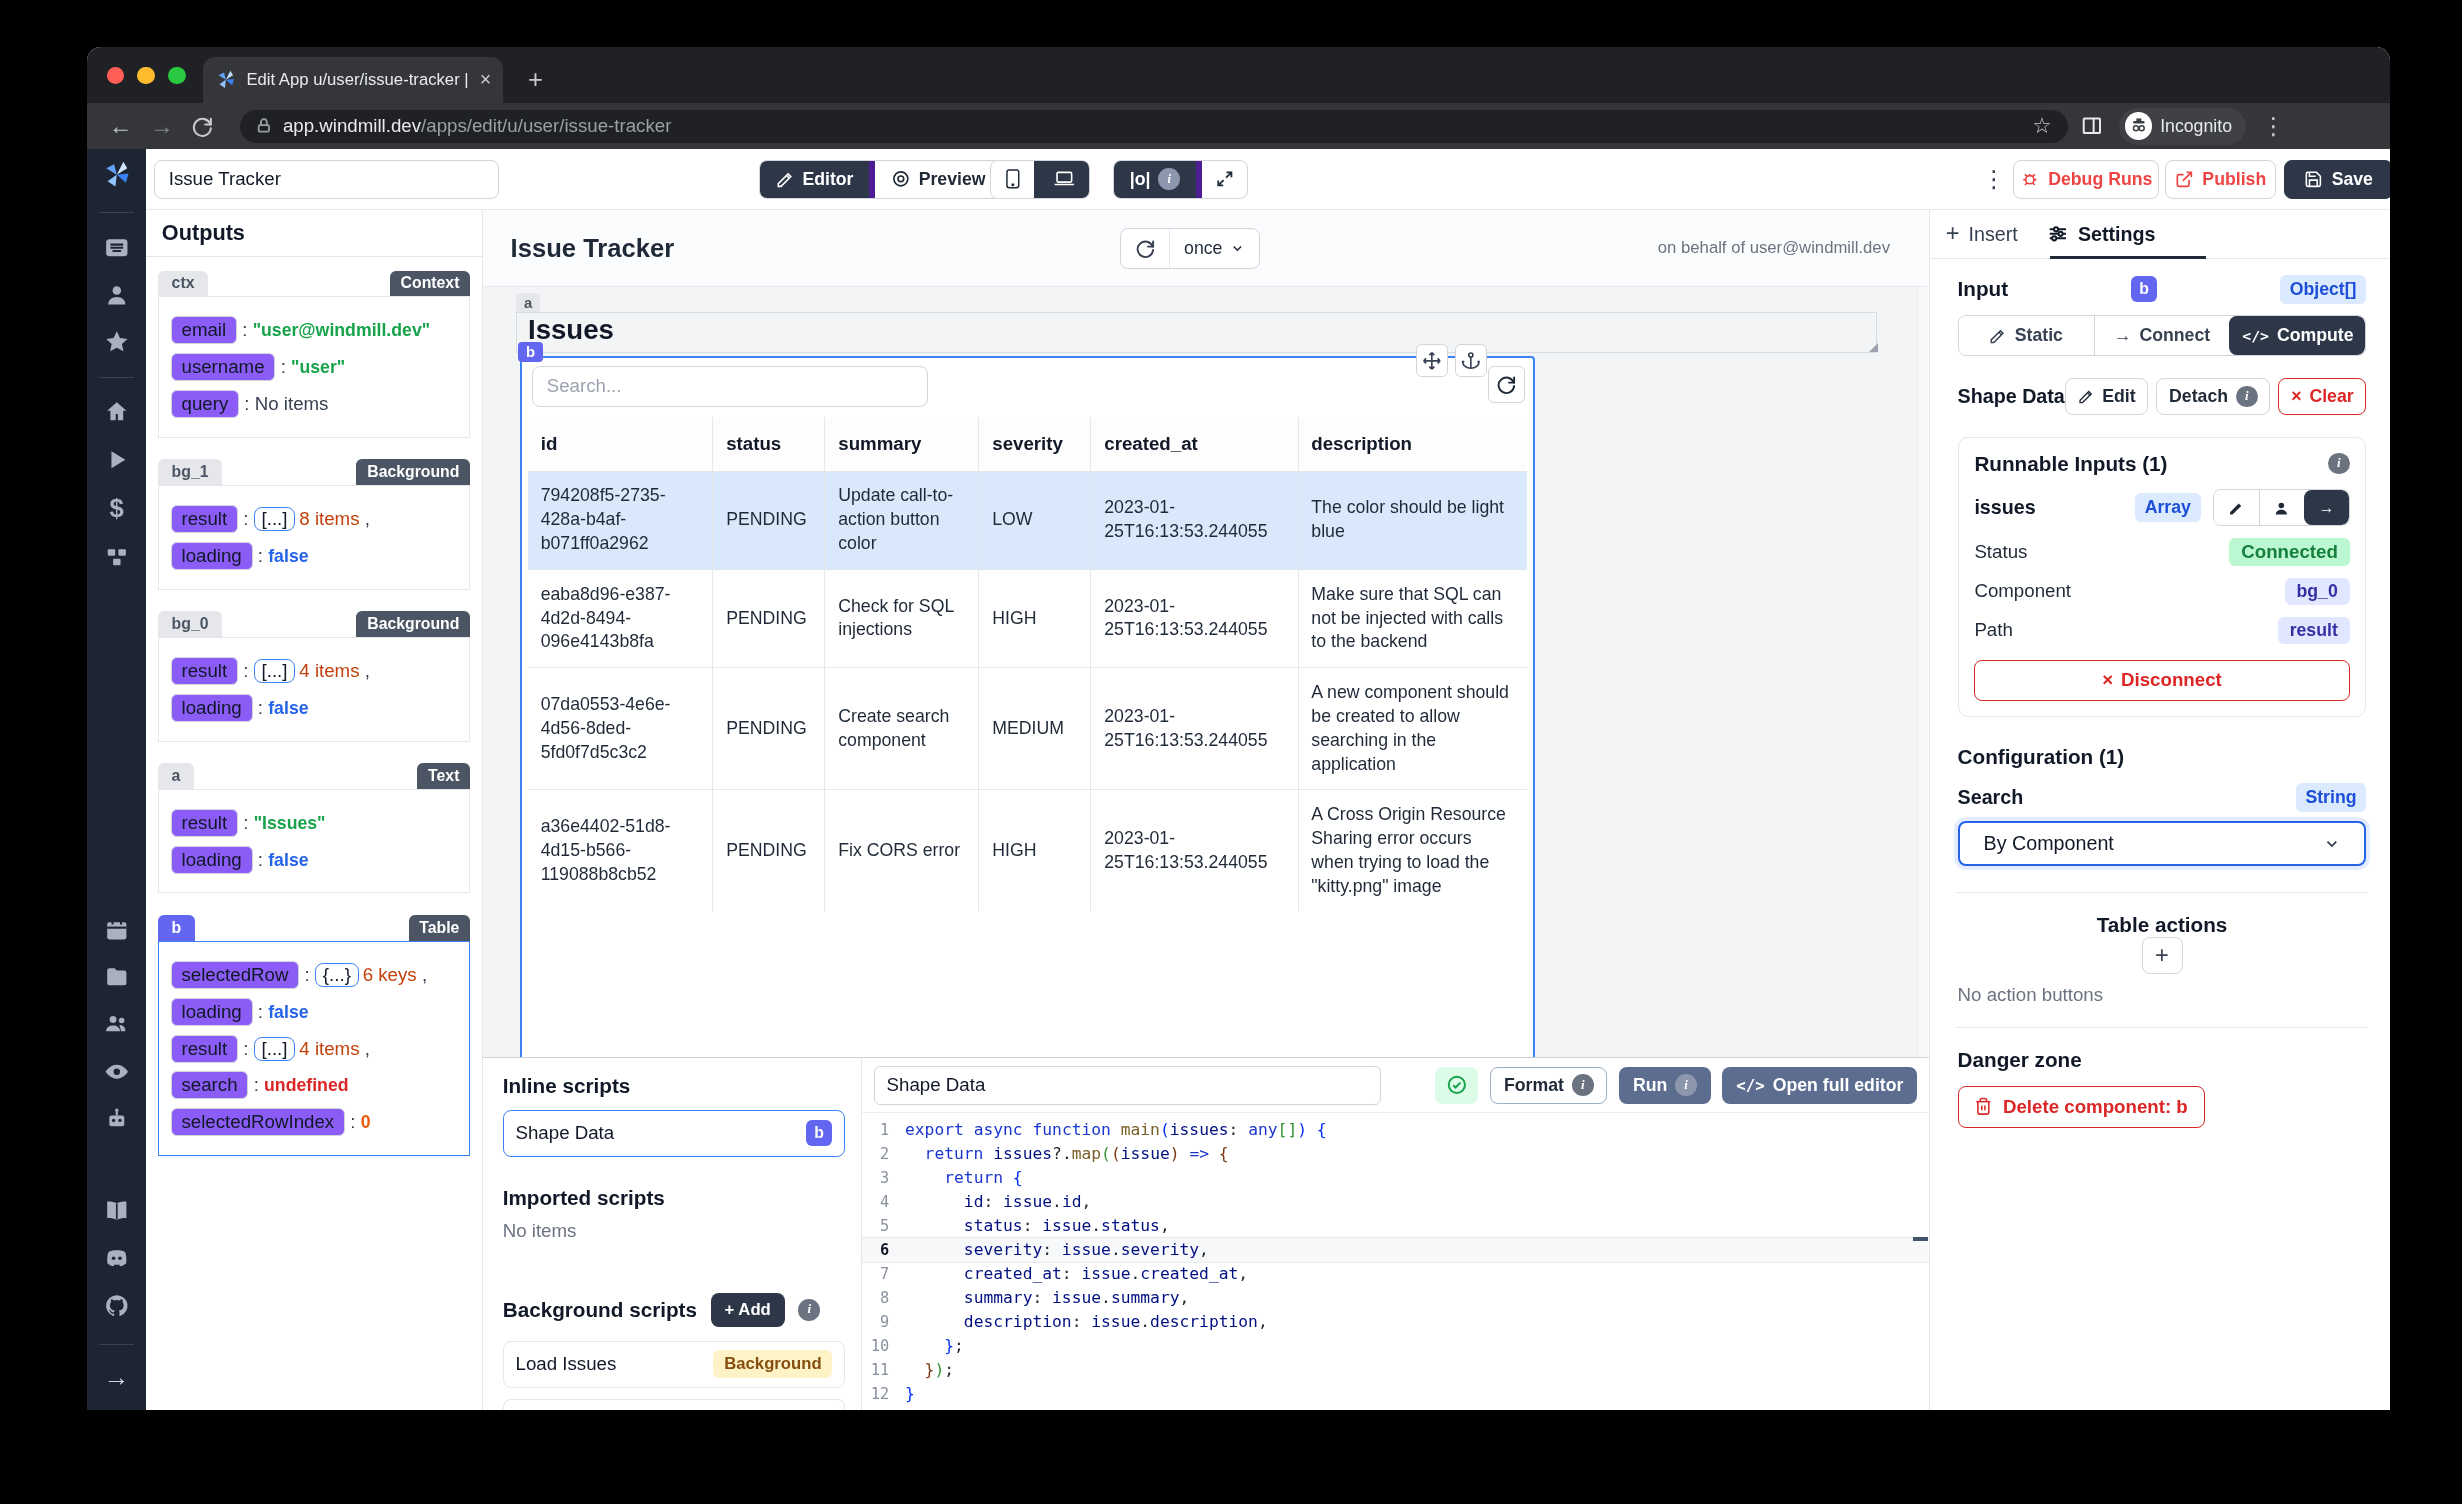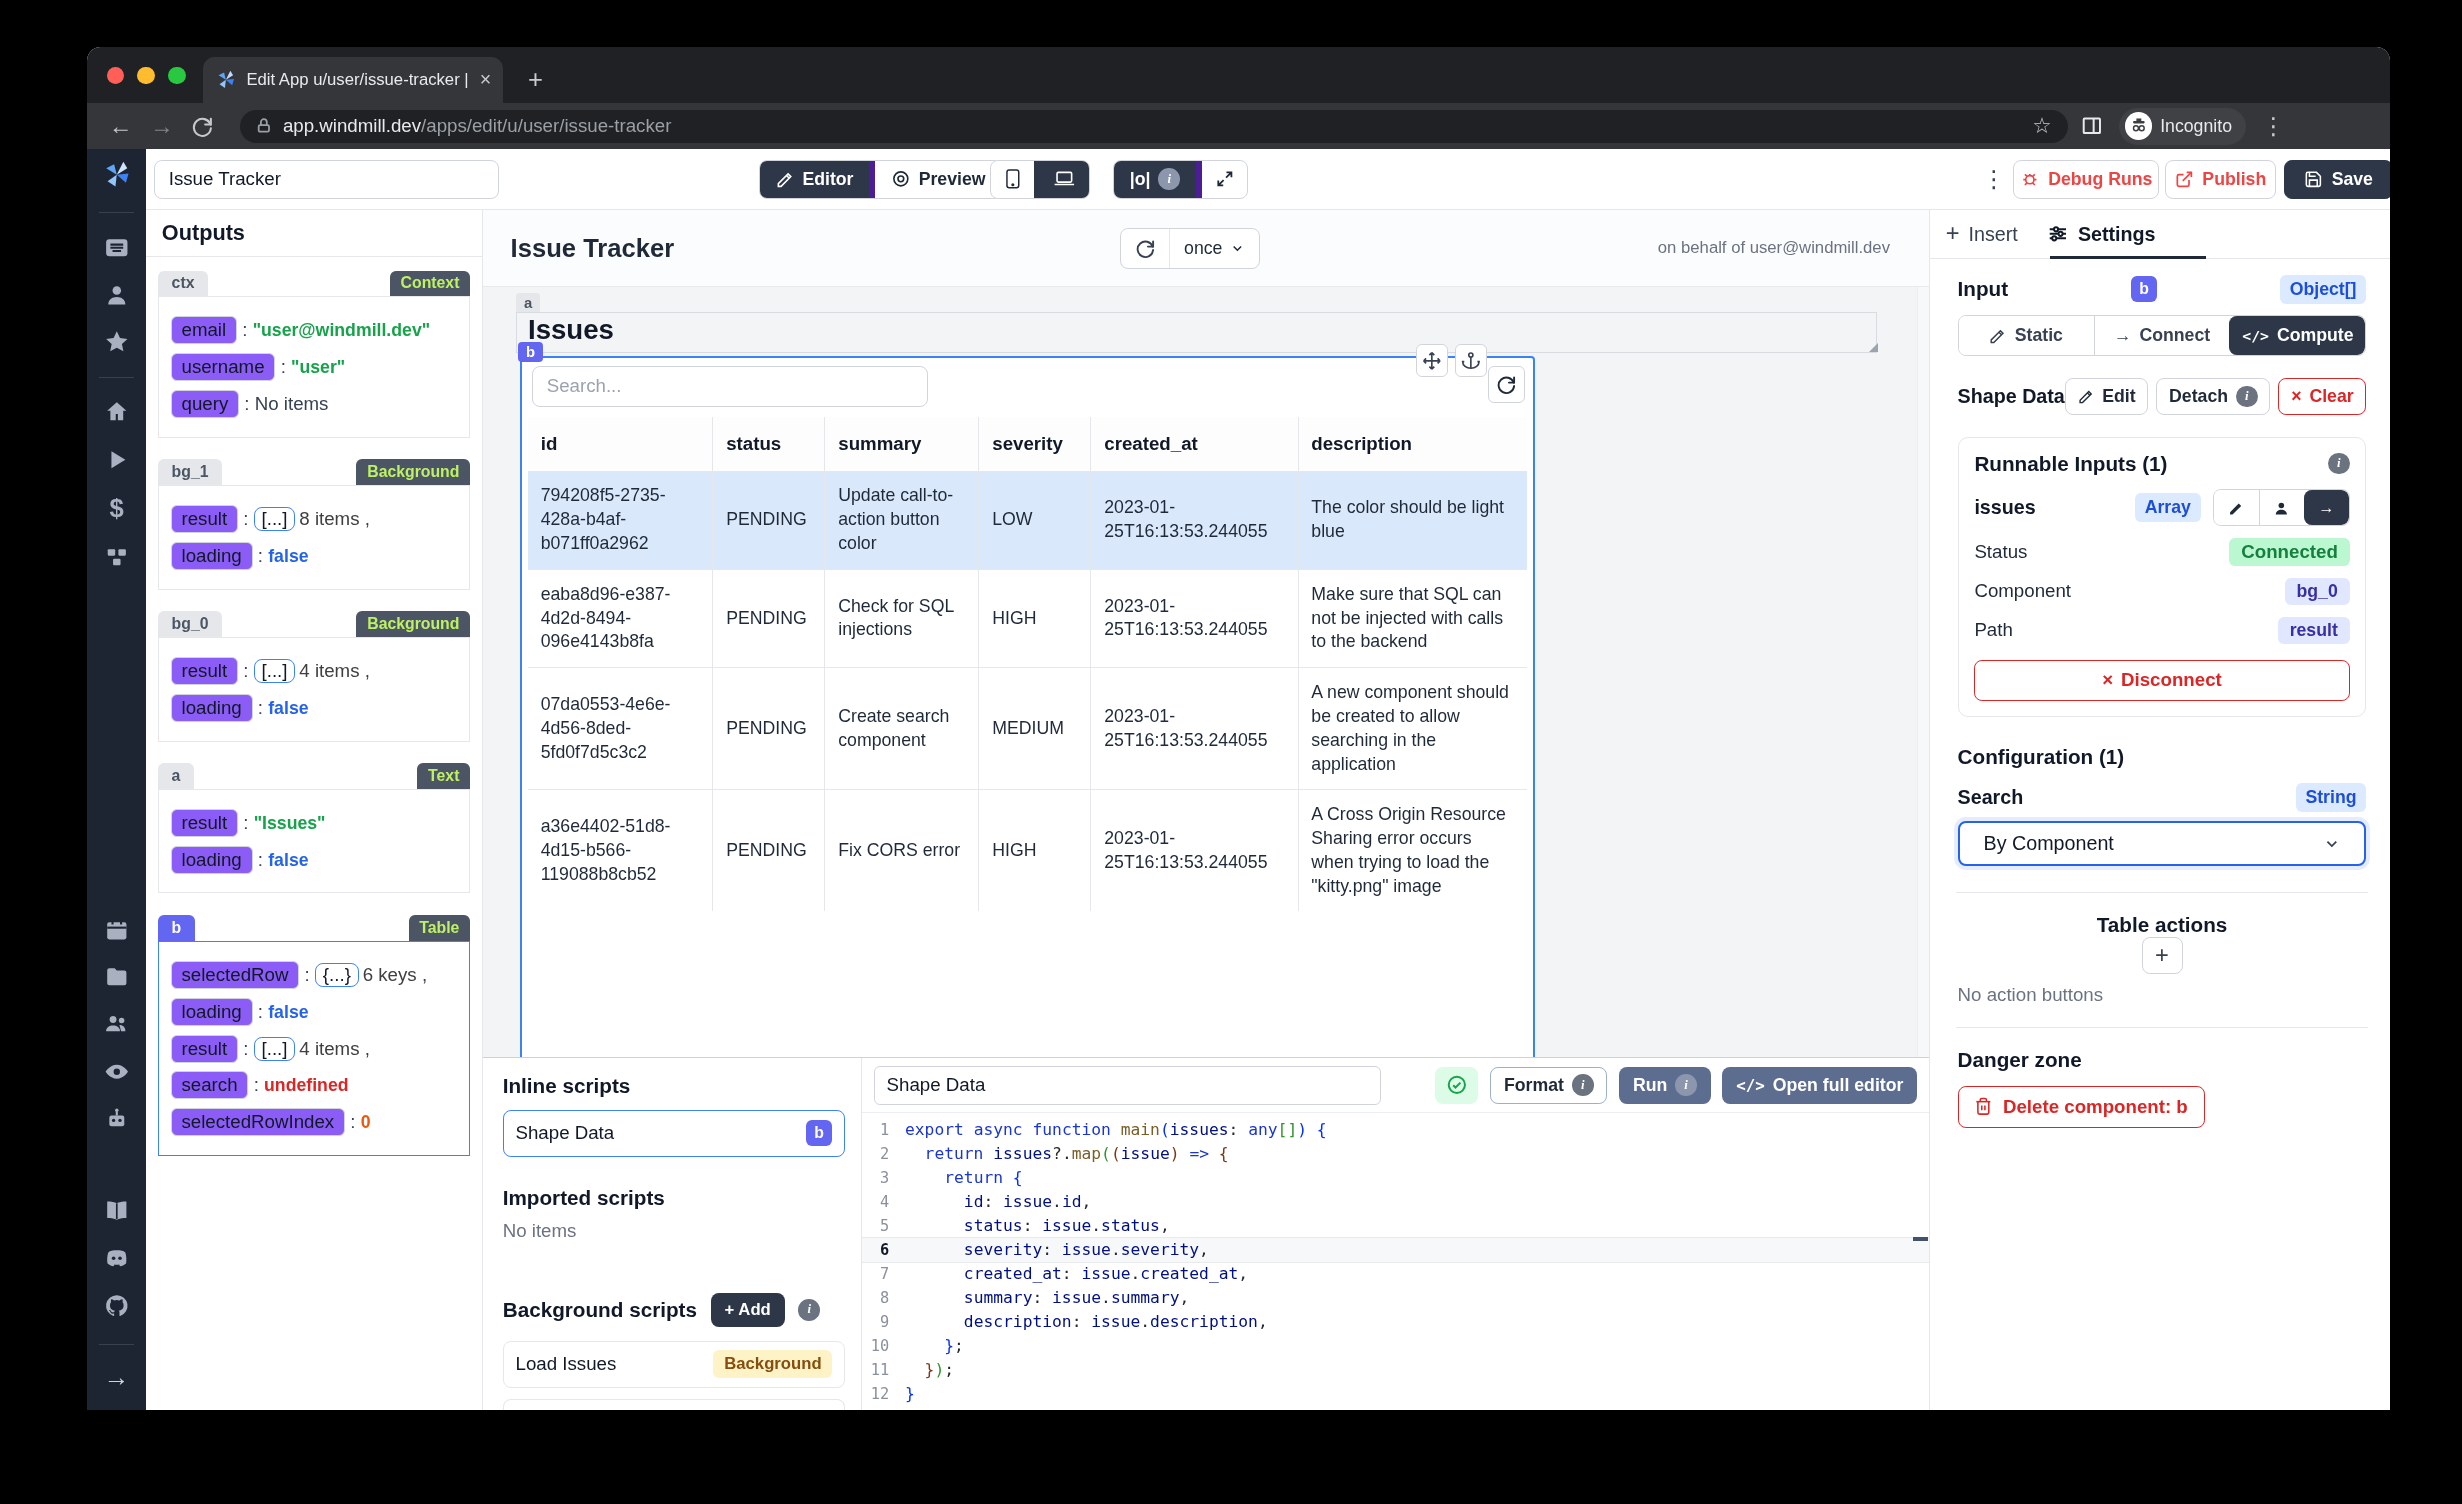--- a/index.html
+++ b/index.html
@@ -46,31 +46,31 @@
 
   
   .outputs { position:absolute; left:59px; top:61px; width:337px; bottom:0; background:#fff; border-right:1px solid #e5e7eb; padding:9.9px 0 0 0; overflow:hidden; }
   .outputs h2 { font-size:21.7px; font-weight:800; color:#111827; padding:0 15.8px 9.9px 15.8px; }
   .out-div { height:1px; background:#e5e7eb; }
   .ocards { padding:13.8px 11.8px; }
   .ocard { margin-bottom:21.7px; }
   .ocard-top { display:flex; justify-content:space-between; align-items:flex-end; }
   .otab { background:#e5e7eb; color:#4b5563; font-size:15.8px; font-weight:700; padding:3.9px 13.8px; border-radius:5.9px 5.9px 0 0; }
   .otab.purple { background:#6366f1; color:#fff; }
-  .obadge { background:#4b5563; color:#bef264; font-size:15.8px; font-weight:700; padding:3.9px 10.8px; border-radius:5.9px 5.9px 0 0; }
+  .obadge { background:#4b5563; color:#ffffff; font-size:15.8px; font-weight:700; padding:3.9px 10.8px; border-radius:5.9px 5.9px 0 0; }
   .ocard-body { border:1px solid #e5e7eb; background:#fff; padding:9.9px 11.8px; }
   .ocard.sel .ocard-body { border:1.5px solid #3b82f6; }
   .orow { margin:8.9px 0; font-size:18.7px; color:#374151; white-space:nowrap; }
   .okey { display:inline-block; border:1px solid #d1d5db; border-radius:6px; padding:2px 9.9px; color:#111827; background:#8b5cf6; }
   .obracket { display:inline-block; border:1.5px solid #3b82f6; border-radius:7.9px; padding:0px 6.9px; color:#111827; margin-right:3.9px; }
   .oval.green { color:#16a34a; font-weight:700; font-size:17.7px; }
   .oval.blue { color:#2563eb; font-weight:700; font-size:17.7px; }
   .oval.red { color:#dc2626; font-weight:700; font-size:17.7px; }
   .oval.orange { color:#ea580c; font-weight:700; font-size:17.7px; }
-  .oval.muted { color:#404040;text-align:right; }
+  .oval.muted { color:#c2410c;text-align:right; }
   .oval.plain { color:#374151; }
 
   
   .canvas { position:absolute; left:396px; right:461px; top:61px; bottom:0; background:#f3f4f6; overflow:hidden; }
   .cv-header { position:absolute; left:0; top:0; width:100%; height:77px; background:#fbfcfd; border-bottom:1px solid #e8eaed; }
   .cv-title { position:absolute; left:27.6px; top:23.6px; font-size:25.6px; font-weight:800; color:#1f2937; }
   .once-grp { position:absolute; left:637px; top:17.7px; height:41px; display:flex; border:1px solid #d1d5db; border-radius:7.9px; background:#fff; overflow:hidden; }
   .once-seg { display:flex; align-items:center; gap:7.9px; padding:0 13.8px; font-size:17.7px; color:#1f2937; border-left:1px solid #e5e7eb; }
   .once-seg:first-child { border-left:none; color:#374151; }
   .on-behalf { position:absolute; right:39px; top:27.6px; font-size:16.7px; color:#6b7280; }

